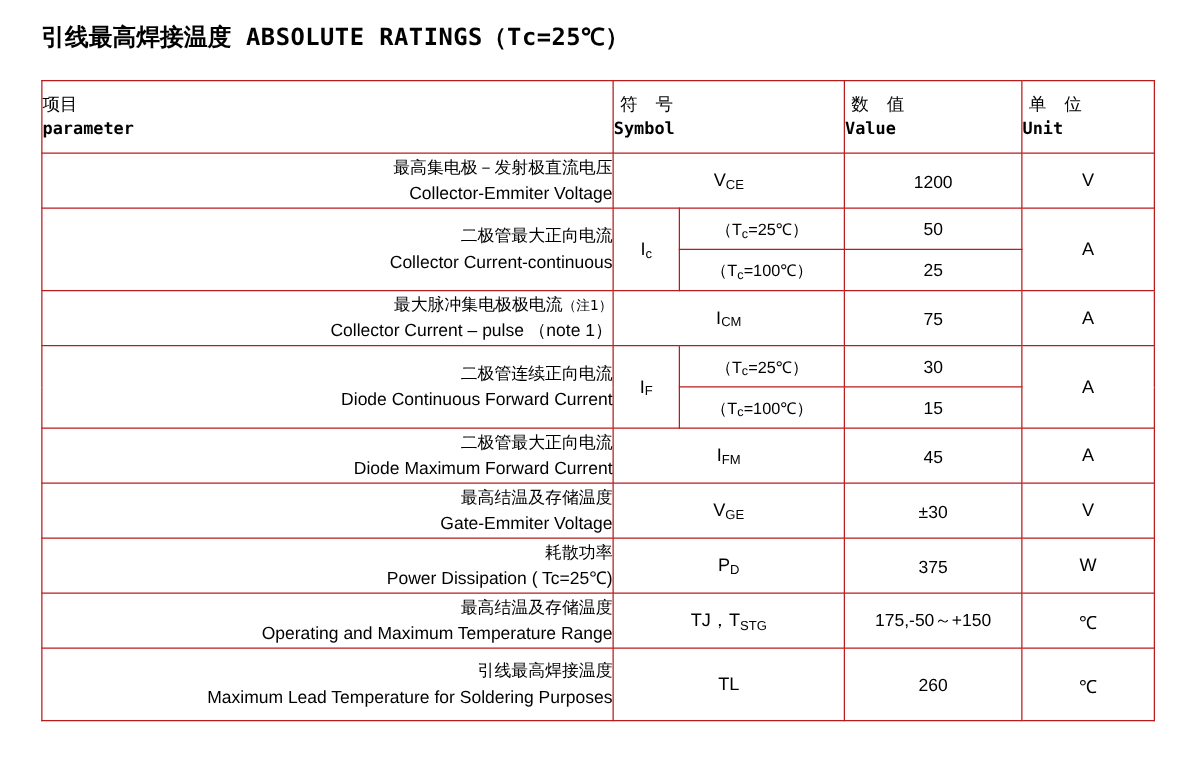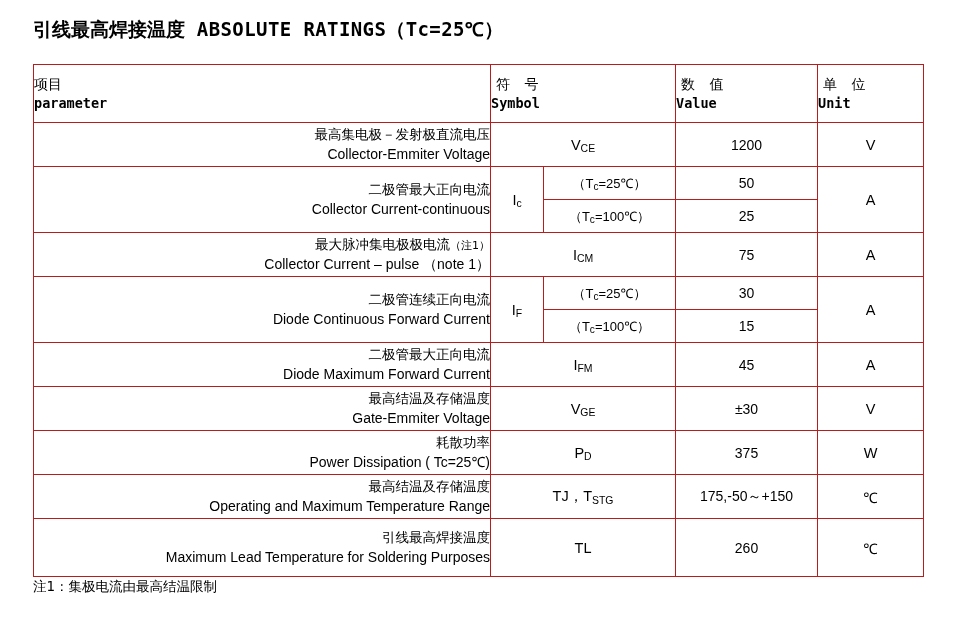--- a/index.html
+++ b/index.html
@@ -281,14 +281,13 @@
         <span class="en">Maximum Lead Temperature for Soldering Purposes</span>
       </td>
       <td class="sym-cell" colspan="2"><span>TL</span><sub></sub></td>
       <td class="val-cell">260</td>
       <td class="unit-cell">℃</td>
     </tr>
   </tbody>
 </table>
 
 <div class="footnote">
-  <span class="cn">注1：集极电流由最高结温限制</span>
 </div>
 
 </body></html>

